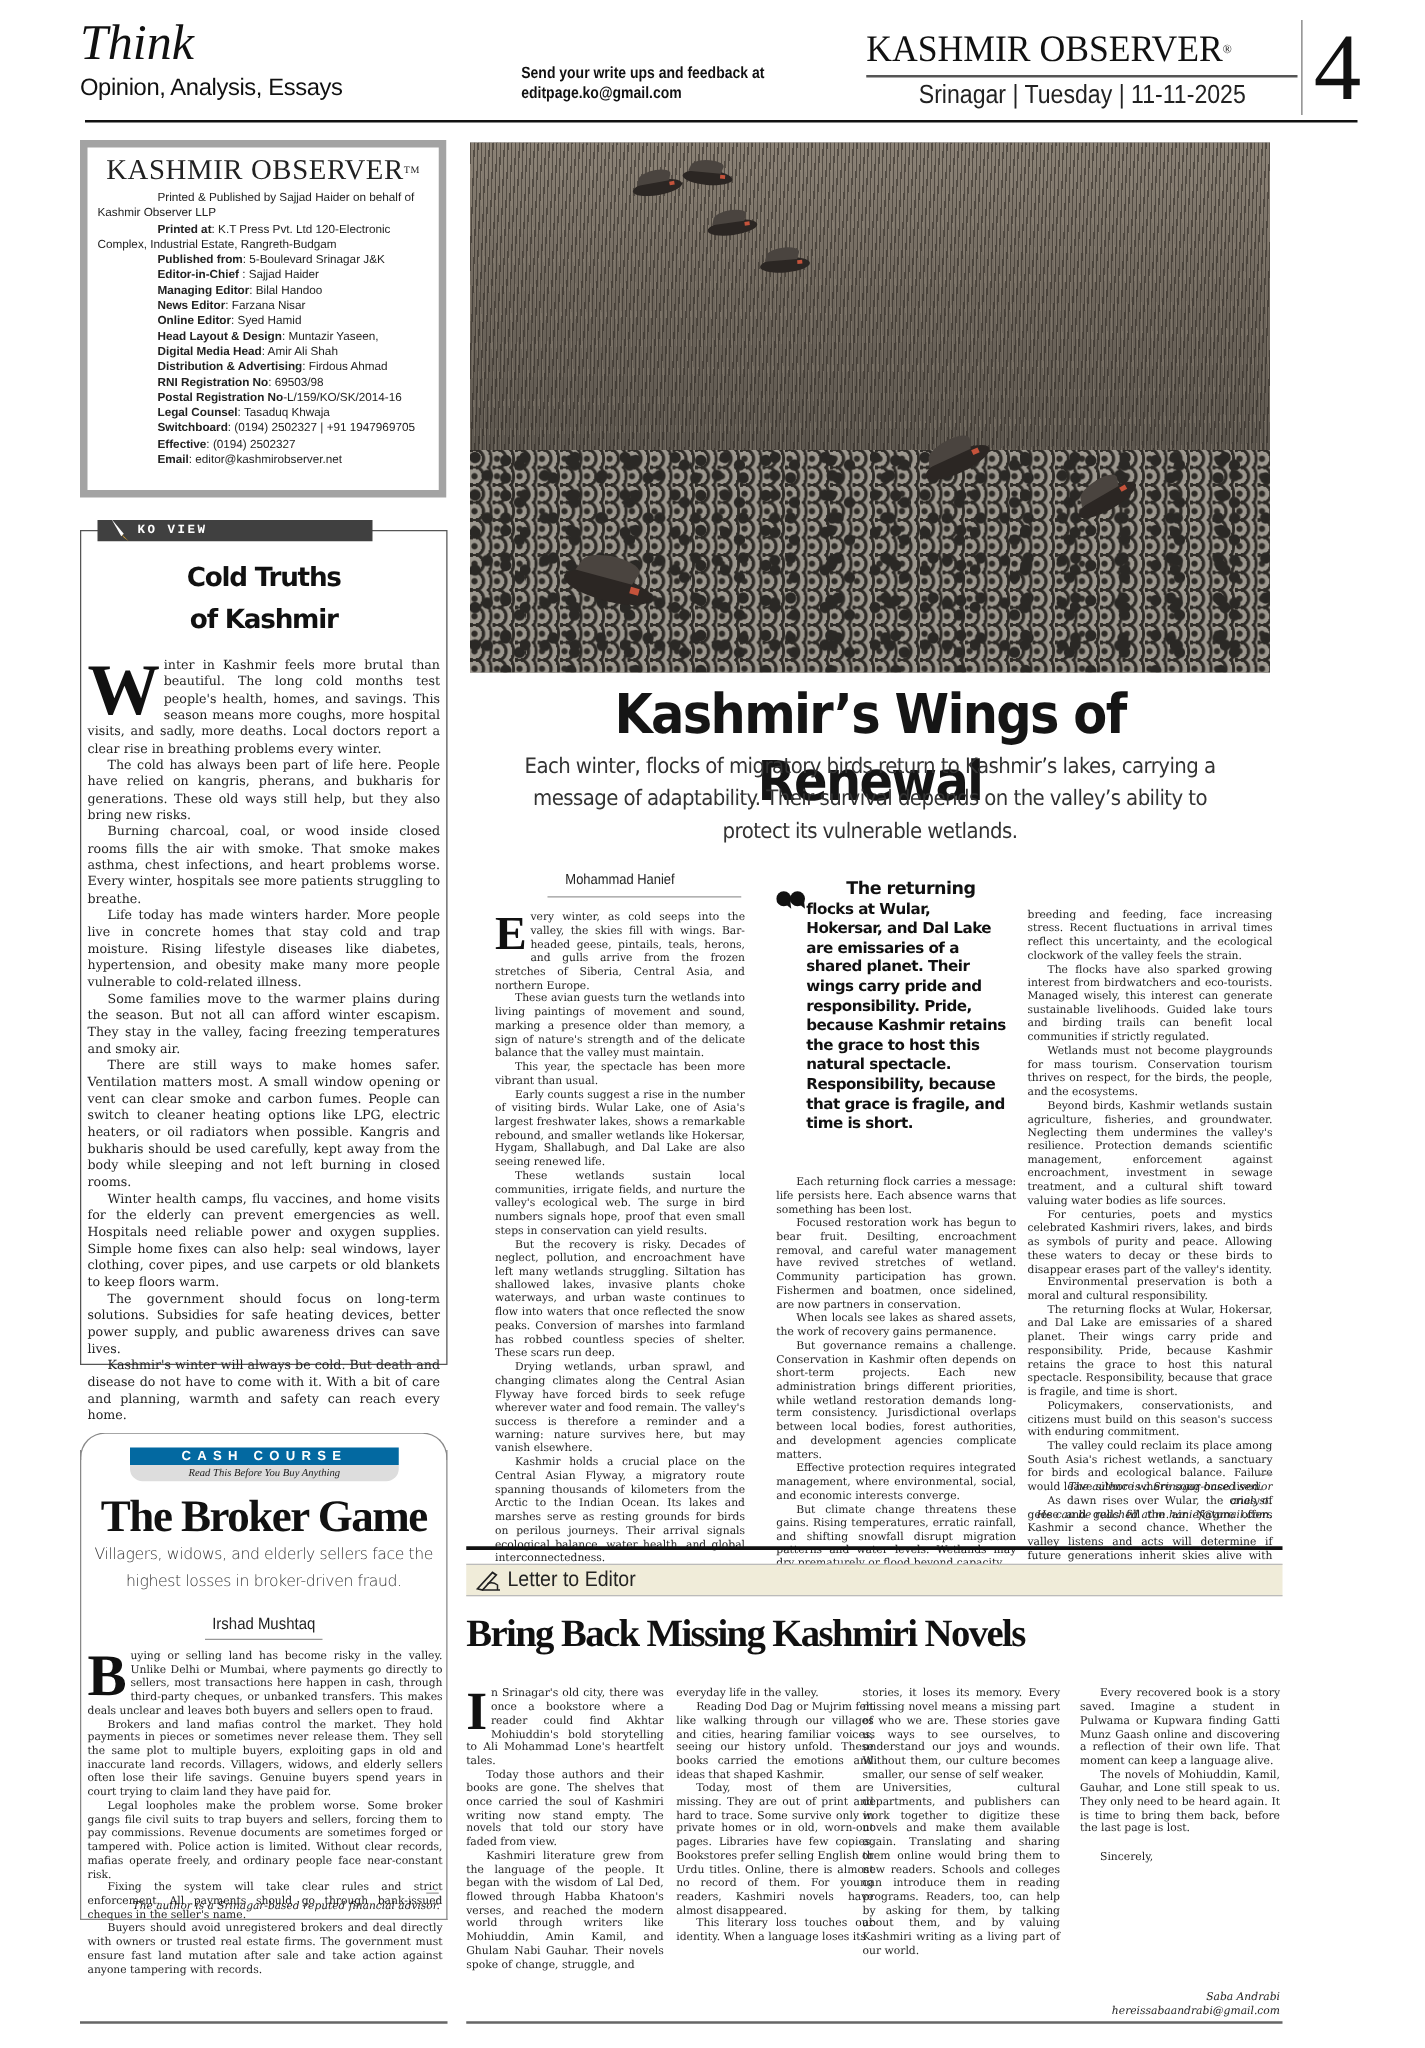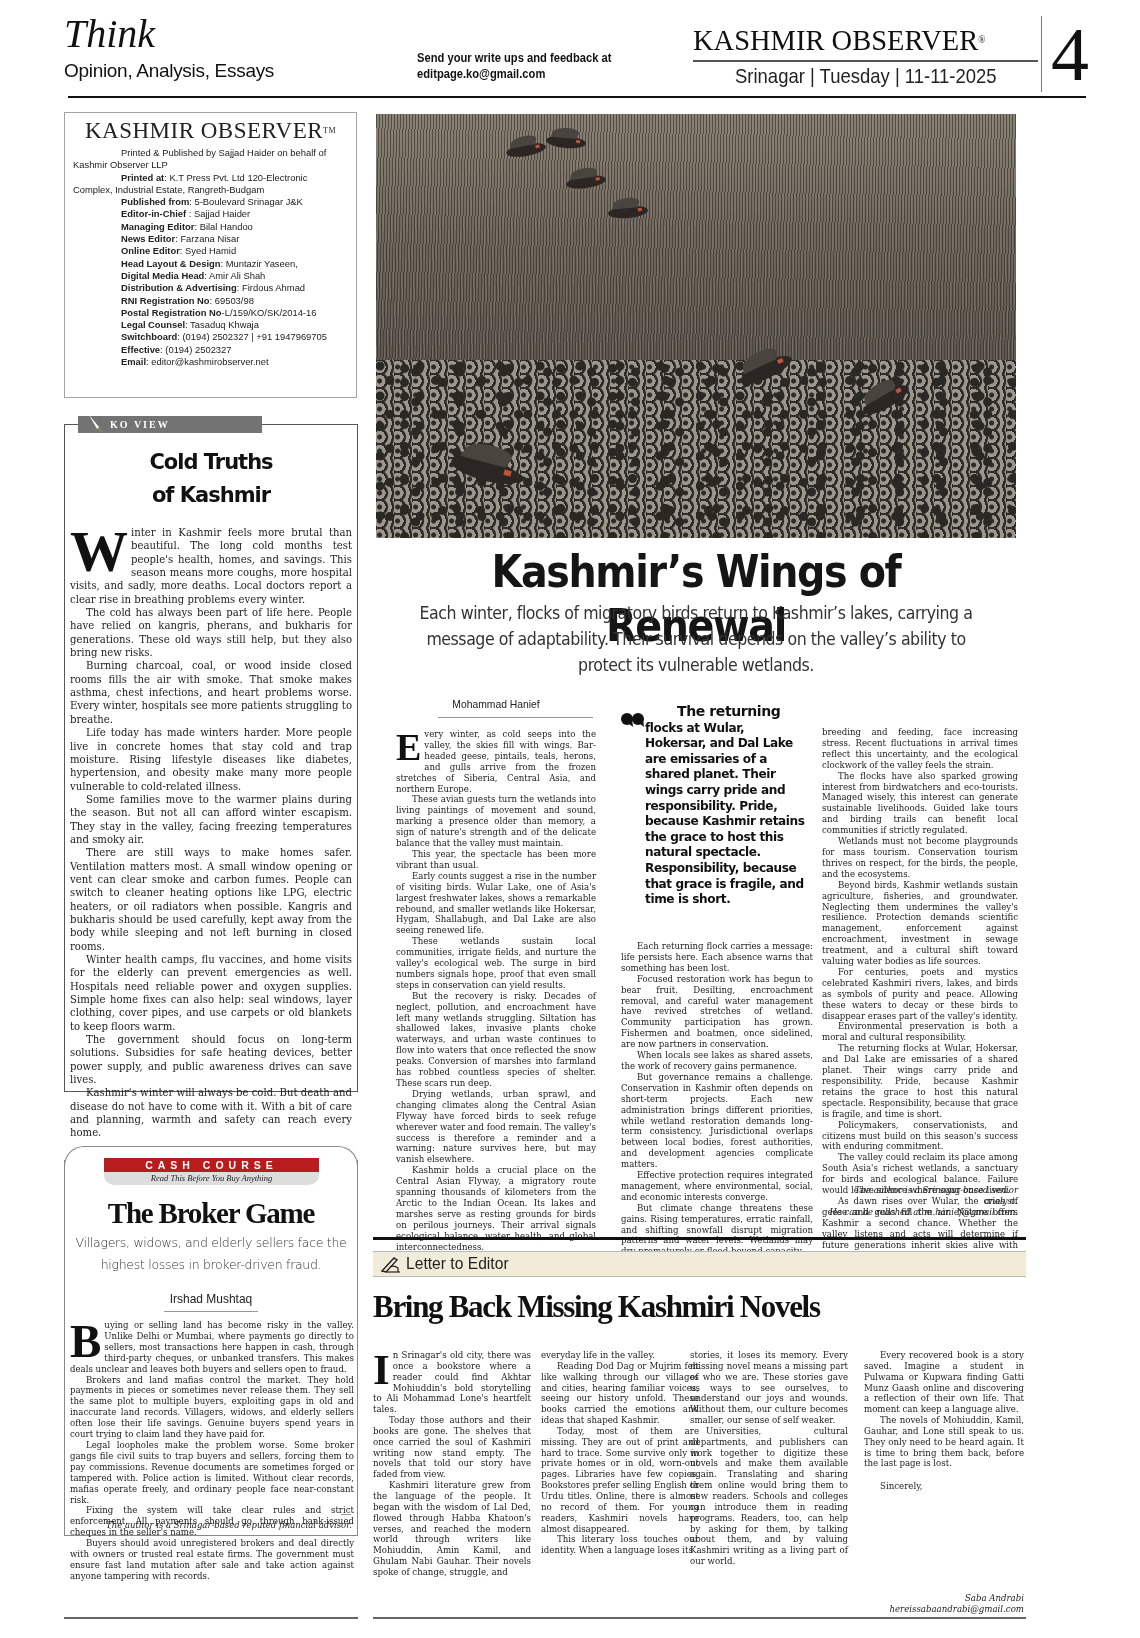--- a/index.html
+++ b/index.html
@@ -12,46 +12,46 @@
   .mast-send { position: absolute; left: 417px; top: 50px; font-family: "Liberation Sans", sans-serif; font-size: 13px; font-weight: bold; line-height: 16px; color: #111; transform: scaleX(0.86); transform-origin: left; }
   .mast-brand { position: absolute; left: 693px; top: 24px; font-family: "Liberation Serif", serif; font-size: 30px; letter-spacing: 0px; color: #111; line-height: 32px; transform: scaleX(0.95); transform-origin: left; }
   .mast-brand sup { font-size: 10px; vertical-align: top; }
   .mast-brand-rule { position: absolute; left: 693px; top: 60px; width: 345px; height: 2px; background: #555; }
   .mast-date { position: absolute; left: 735px; top: 64px; font-family: "Liberation Sans", sans-serif; font-size: 21px; color: #222; transform: scaleX(0.88); transform-origin: left; }
   .mast-vrule { position: absolute; left: 1041px; top: 16px; width: 1px; height: 76px; background: #777; }
   .mast-page { position: absolute; left: 1051px; top: 14px; font-family: "Liberation Serif", serif; font-size: 76px; line-height: 80px; color: #111; }
   .mast-bottom-rule { position: absolute; left: 68px; top: 96px; width: 1018px; height: 2px; background: #111; }
 
   
-  .imprint { position: absolute; left: 64px; top: 112px; width: 293px; height: 286px; border: 1px solid #a3a3a3; padding: 4px 8px; }
+  .imprint { position: absolute; left: 64px; top: 112px; width: 293px; height: 286px; border: 6px solid #a3a3a3; padding: 4px 8px; }
   .imprint-brand { font-family: "Liberation Serif", serif; font-size: 23px; letter-spacing: 0.5px; text-align: center; line-height: 28px; color: #222; }
   .imprint-brand sup { font-size: 8px; vertical-align: top; }
   .imprint-lines { font-family: "Liberation Sans", sans-serif; font-size: 9.4px; line-height: 12.3px; color: #222; margin-top: 2px; }
   .imprint-lines b { font-weight: bold; margin-left: 48px; }
 
   
   .koview { position: absolute; left: 64px; top: 424px; width: 294px; height: 668px; border: 1px solid #555; }
-  .koview-tab { position: absolute; left: 78px; top: 416px; width: 184px; height: 17px; background: #737373; color: #fff; font-family: Liberation Serif, serif; font-size: 10px; font-weight: bold; letter-spacing: 2px; line-height: 17px; padding-left: 32px; }
+  .koview-tab { position: absolute; left: 78px; top: 416px; width: 220px; height: 17px; background: #404040; color: #fff; font-family: Liberation Mono, monospace; font-size: 10px; font-weight: bold; letter-spacing: 2px; line-height: 17px; padding-left: 32px; }
   .pen { position: absolute; left: 10px; top: -2px; width: 16px; height: 20px; }
   .koview-title { position: absolute; left: 64px; top: 446px; width: 294px; text-align: center; font-family: "DejaVu Sans", sans-serif; font-weight: bold; font-size: 21px; line-height: 33px; letter-spacing: -1px; color: #111; }
 
   .body-text { font-family: "DejaVu Serif", serif; font-size: 10px; line-height: 13.4px; text-align: justify; color: #222; }
   .body-text p { text-indent: 16px; }
   .body-text p.first { text-indent: 0; }
   .dropcap { float: left; font-family: "Liberation Serif", serif; font-weight: bold; line-height: 0.8; margin-right: 3px; margin-top: 3px; color: #111; }
 
   .koview-body { position: absolute; left: 70px; top: 526px; width: 282px; font-size: 10.1px; line-height: 13.35px; }
   .koview-body .dropcap { font-size: 58px; }
 
   
   .cash-box { position: absolute; left: 64px; top: 1160px; width: 294px; height: 376px; border: 1px solid #888; border-top: none; }
   .cash-arc { position: absolute; left: 64px; top: 1146px; width: 294px; height: 22px; border-top: 1px solid #888; border-left: 1px solid #888; border-right: 1px solid #888; border-radius: 20px 20px 0 0; }
-  .cash-tab { position: absolute; left: 104px; top: 1158px; width: 215px; height: 14px; background: #b91c1c; color: #fff; text-align: center; font-family: "Liberation Sans", sans-serif; font-size: 10.5px; font-weight: bold; letter-spacing: 5px; line-height: 14px; }
+  .cash-tab { position: absolute; left: 104px; top: 1158px; width: 215px; height: 14px; background: #0369a1; color: #fff; text-align: center; font-family: "Liberation Sans", sans-serif; font-size: 10.5px; font-weight: bold; letter-spacing: 5px; line-height: 14px; }
   .cash-tagline { position: absolute; left: 104px; top: 1172px; width: 215px; height: 13px; background: #ddd; border-radius: 0 0 10px 10px; text-align: center; font-family: "Liberation Serif", serif; font-style: italic; font-size: 8.5px; line-height: 13px; color: #222; }
-  .cash-title { position: absolute; left: 64px; top: 1196px; width: 294px; text-align: center; font-family: "Liberation Serif", serif; font-weight: bold; font-size: 29px; letter-spacing: -1.2px; line-height: 34px; color: #111; }
+  .cash-title { position: absolute; left: 64px; top: 1196px; width: 294px; text-align: center; font-family: "Liberation Serif", serif; font-weight: bold; font-size: 36px; letter-spacing: -1.2px; line-height: 34px; color: #111; }
   .cash-deck { position: absolute; left: 64px; top: 1232px; width: 294px; text-align: center; font-family: "DejaVu Sans", sans-serif; font-size: 12.5px; line-height: 22px; color: #333; font-weight: 300; letter-spacing: -0.3px; }
   .cash-byline { position: absolute; left: 64px; top: 1291px; width: 294px; text-align: center; font-family: "Liberation Sans", sans-serif; font-size: 13px; color: #222; transform: scaleX(0.92); }
   .cash-byrule { position: absolute; left: 164px; top: 1311px; width: 94px; height: 1px; background: #999; }
   .cash-body { position: absolute; left: 70px; top: 1320px; width: 284px; font-size: 8.6px; line-height: 10.9px; }
   .cash-body .dropcap { font-size: 47px; }
   .cash-note { position: absolute; left: 70px; top: 1520px; width: 282px; text-align: right; font-family: "DejaVu Serif", serif; font-style: italic; font-size: 8.5px; color: #222; }
   .cash-note-rule { position: absolute; left: 341px; top: 1514px; width: 10px; height: 1px; background: #999; }
   .left-bottom-rule { position: absolute; left: 64px; top: 1617px; width: 294px; height: 2px; background: #666; }
 
   

